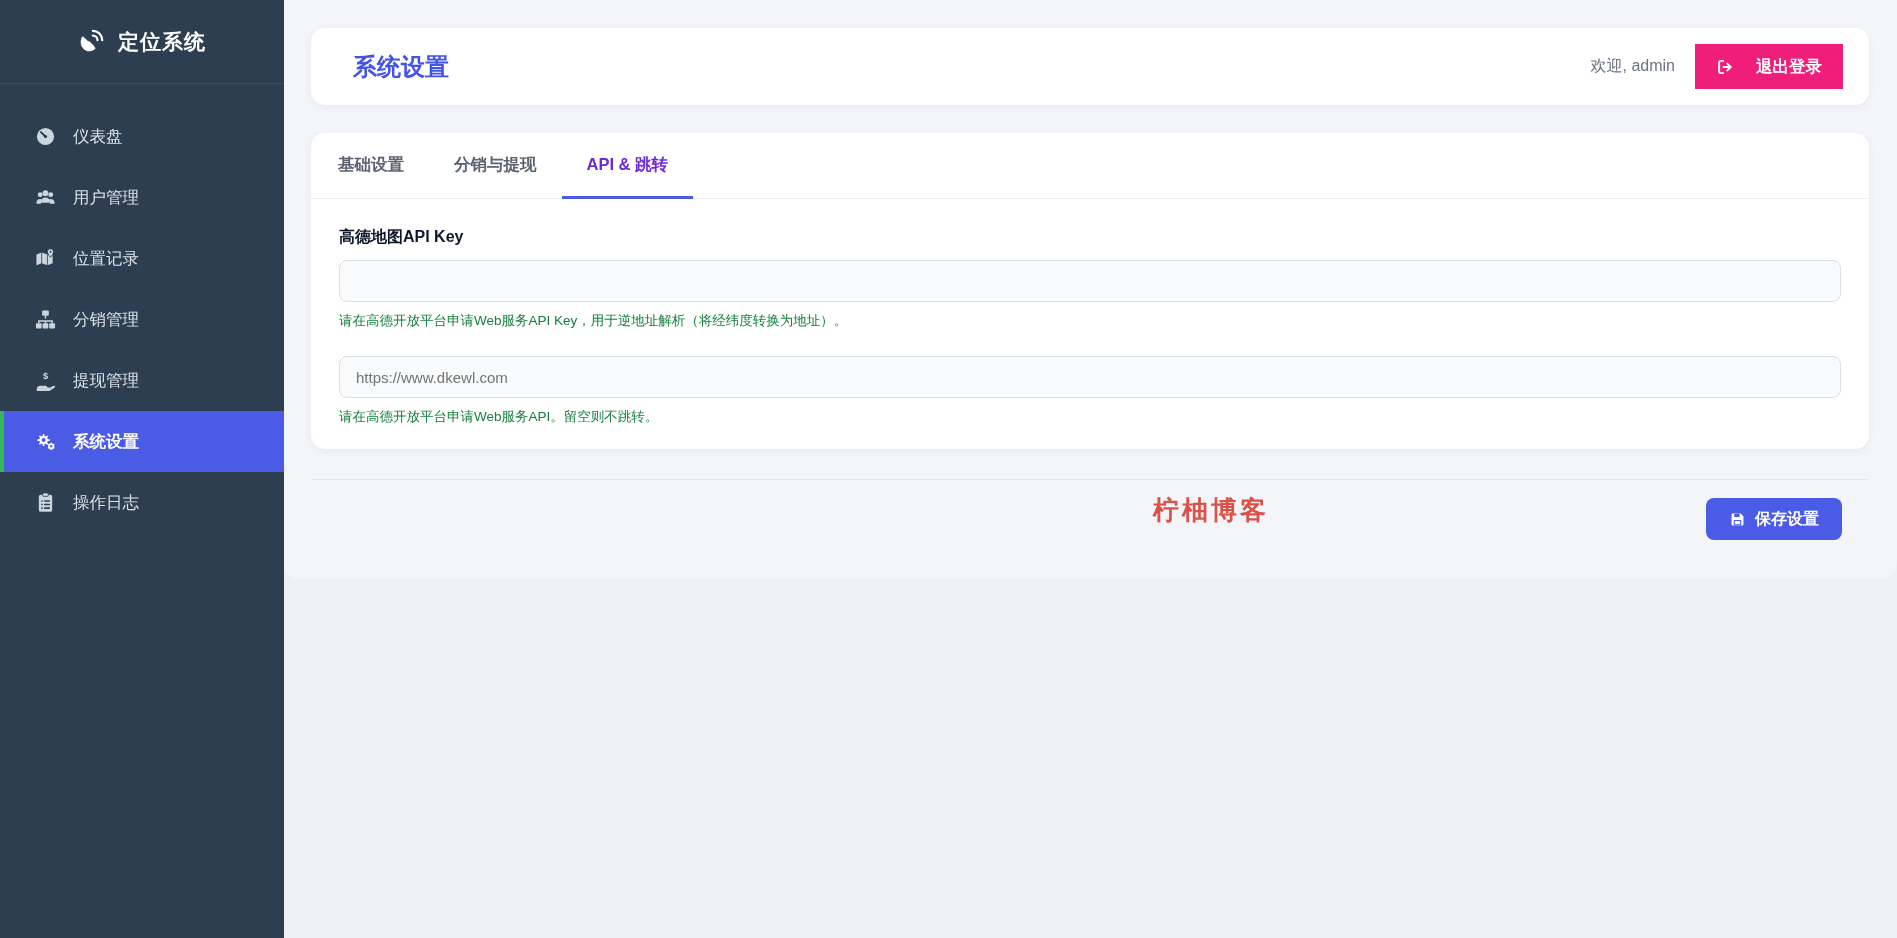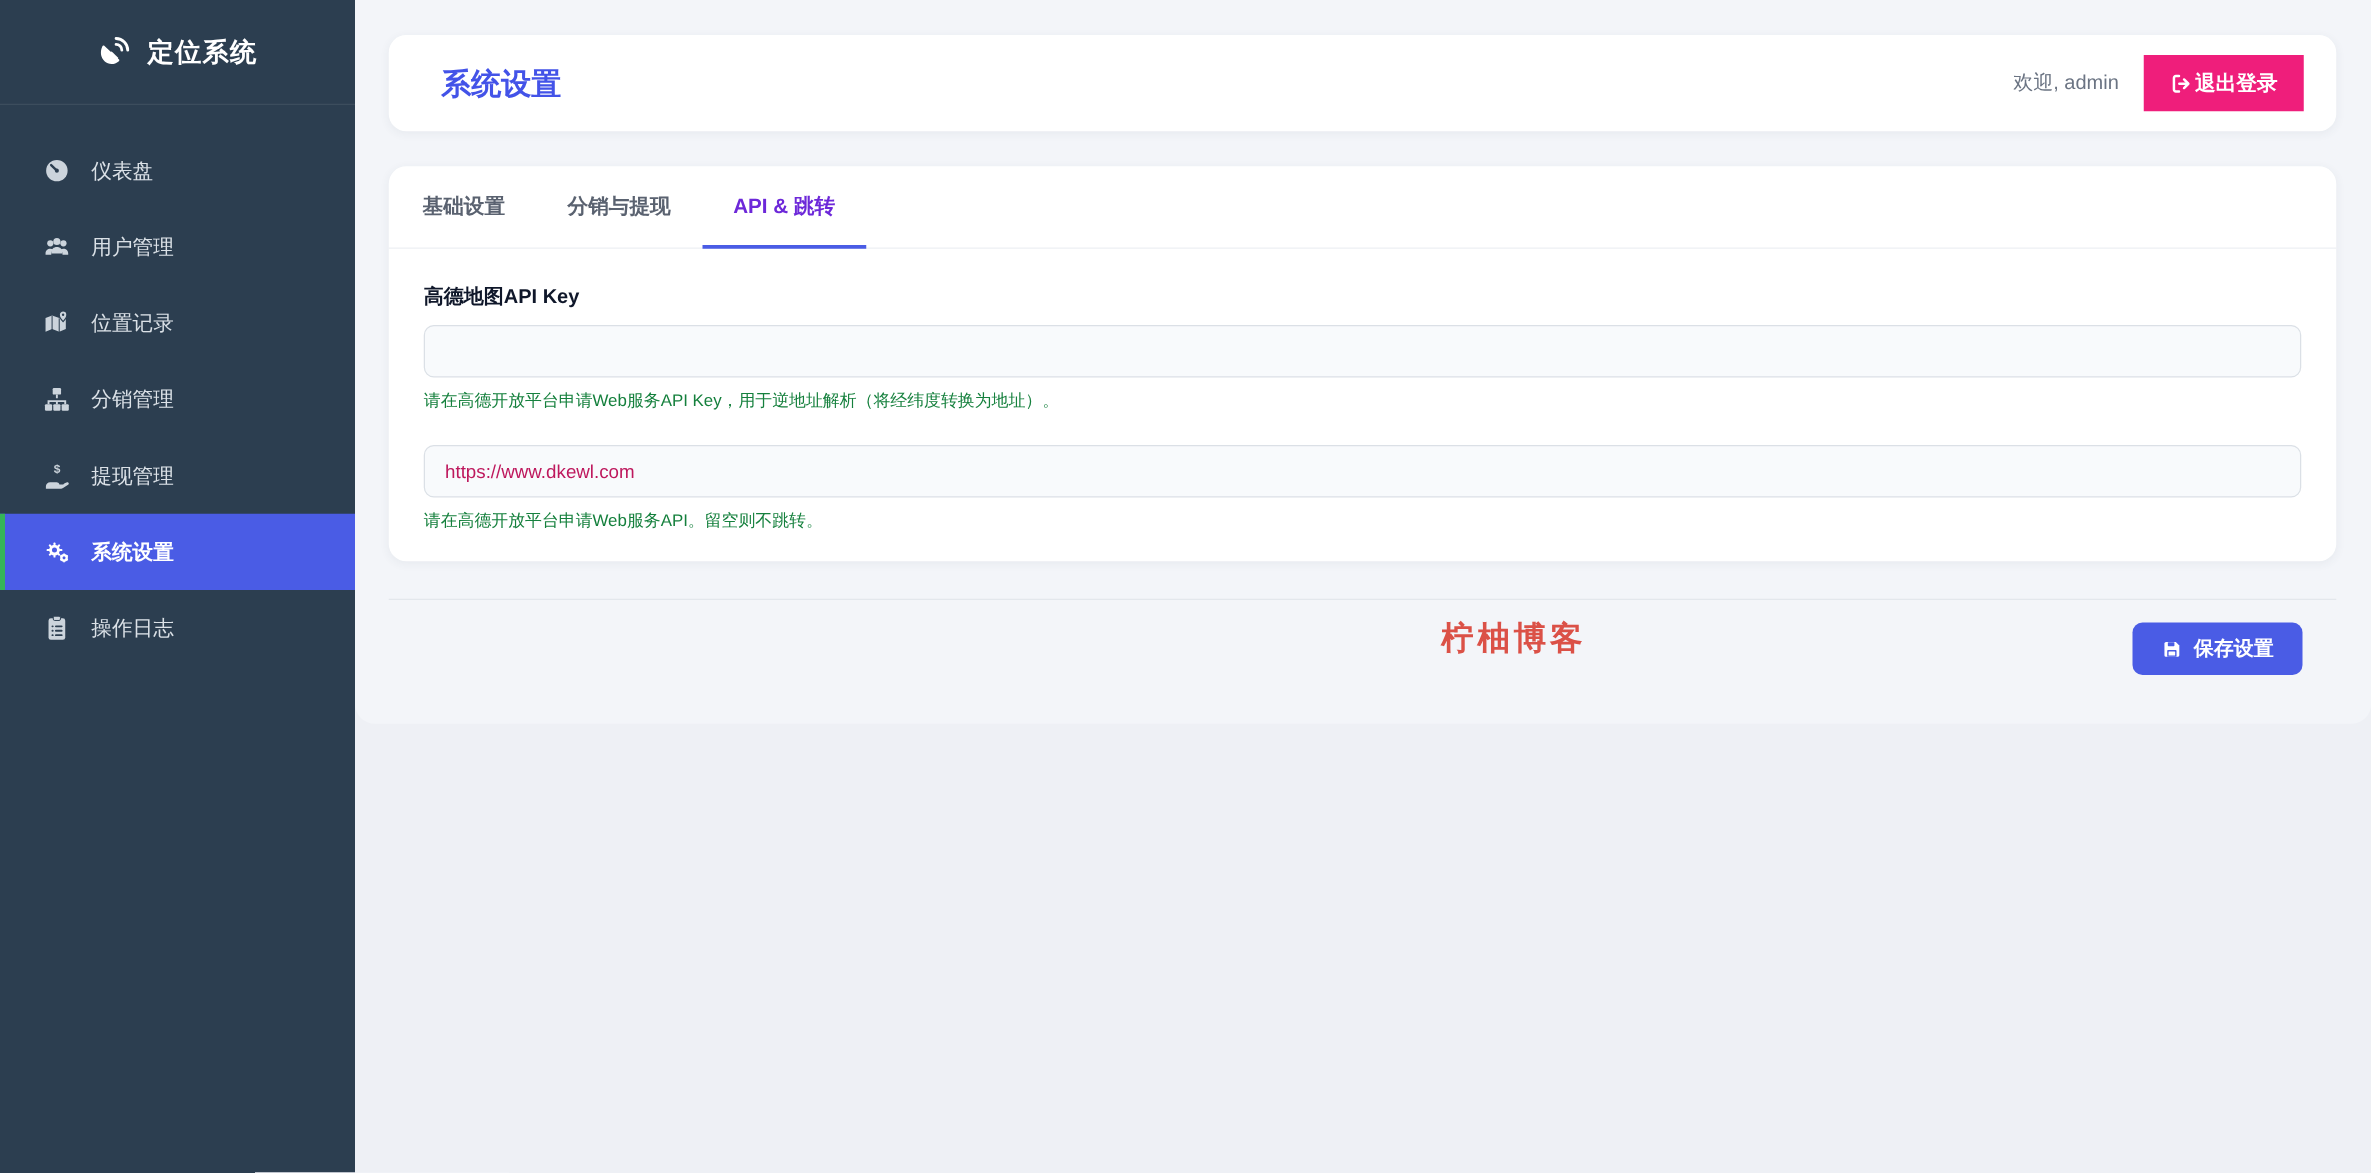--- a/index.html
+++ b/index.html
@@ -43,39 +43,39 @@
   .header-card {
     height:77px; display:flex; align-items:center; justify-content:space-between;
     padding:0 26px 0 42px; margin-bottom:28px;
   }
   .page-title { font-size:24px; font-weight:bold; color:#4353e8; }
   .header-right { display:flex; align-items:center; gap:20px; }
   .welcome { font-size:16px; color:#6b7483; }
   .logout-btn {
     height:45px; border:none; border-radius:0; padding:0 21px;
     background:#ef1e7b; color:#ffffff; font-size:16.5px; font-weight:bold;
-    display:flex; align-items:center; gap:2px; cursor:pointer;
+    display:flex; align-items:center; gap:22px; cursor:pointer;
     font-family:"Liberation Sans", sans-serif;
   }
 
   .tab-card { height:316px; }
   .tab-bar { display:flex; padding:0 2px; border-bottom:1px solid #edeff3; }
   .tab {
     height:66px; display:flex; align-items:center; padding:0 25px;
     font-size:16.5px; font-weight:bold; color:#5a6270; cursor:pointer;
     border-bottom:3px solid transparent; margin-bottom:-1px;
   }
   .tab.active { color:#6d28d9; border-bottom-color:#4a5ce5; }
 
   .tab-content { padding:28px 28px 0 28px; }
   .field { margin-bottom:26px; }
   .field-label { font-size:16px; font-weight:bold; color:#0f172a; margin-bottom:12px; }
   .field-input {
     width:100%; height:42px; border:1px solid #dbe0e6; border-radius:8px;
-    background:#f8fafc; padding:16px 16px; font-size:15px; color:#be185d;
+    background:#f8fafc; padding:16px 16px; font-size:15px; color:#737373;
     font-family:"Liberation Sans", sans-serif; outline:none;
   }
   .field-help { margin-top:10px; font-size:13.5px; color:#15803d; }
 
   .footer {
     margin-top:30px; border-top:1px solid #e3e7ec;
     position:relative; height:100px; width:1558px;
   }
   .watermark {
     position:absolute; top:13px; left:900px; transform:translateX(-50%);

